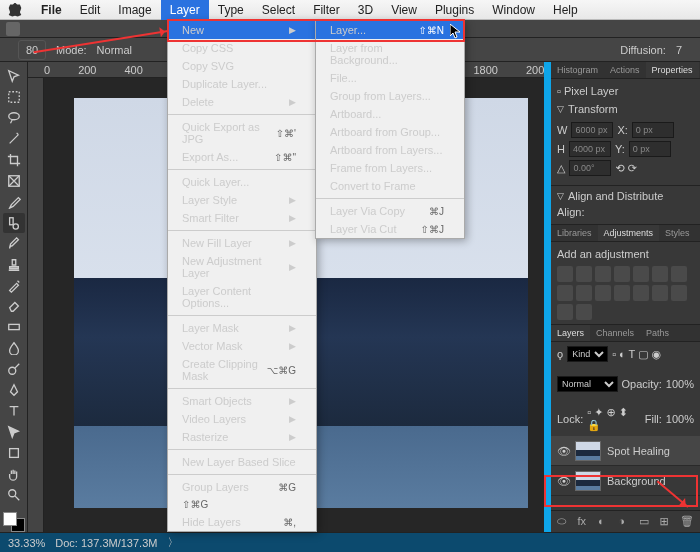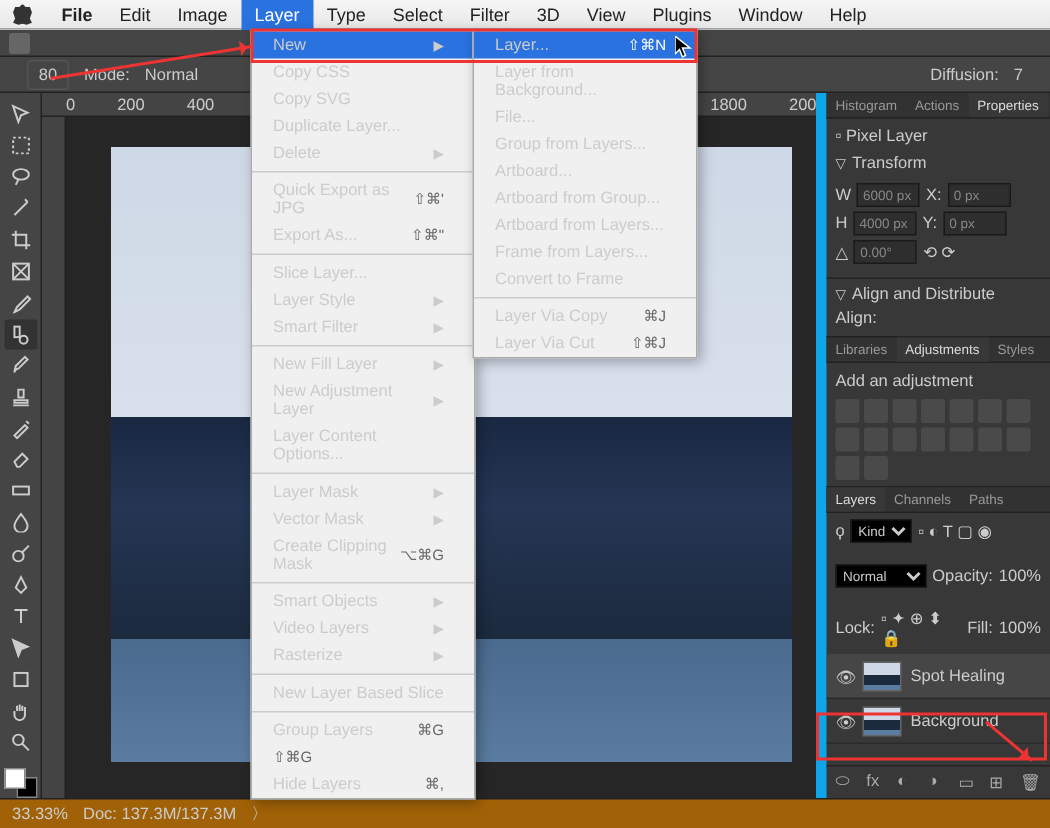--- a/index.html
+++ b/index.html
@@ -42,21 +42,21 @@
 .layers-ctl{padding:4px 6px;display:flex;flex-direction:column;gap:14px;font-size:9px}
 .l-row{display:flex;align-items:center;gap:4px}
 .l-row select,.l-row input{background:#000000;border:1px solid #1a1a1a;color:#ccc;font-size:9px;height:16px}
 .layer-list{flex:1;overflow:auto}
 .layer{display:flex;align-items:center;height:30px;padding:0 6px;gap:6px;border-bottom:1px solid #2a2a2a}
 .layer.sel{background:#464646}
 .eye{width:12px;height:12px}
 .thumb{width:26px;height:20px;background:linear-gradient(#cfd8e6 44%,#1c2a3e 44% 80%,#5a7ca0 80%);border:1px solid #666}
 .layer-foot{height:22px;display:flex;align-items:center;justify-content:flex-end;gap:8px;padding:0 6px;border-top:1px solid #222}
 .layer-foot .i{width:14px;height:14px;color:#aaa}
-.status{height:20px;background:#a16207;border-top:1px solid #222;display:flex;align-items:center;padding:0 8px;font-size:9px;color:#aaa;gap:10px}
+.status{height:20px;background:#0c4a6e;border-top:1px solid #222;display:flex;align-items:center;padding:0 8px;font-size:9px;color:#aaa;gap:10px}
 .menu{position:absolute;background:#f0f0f0;border:1px solid #aaa;box-shadow:2px 2px 8px rgba(0,0,0,.3);color:#222;z-index:100;min-width:150px}
 .menu .item{padding:3px 20px 3px 14px;font-size:11px;color:#222;display:flex;justify-content:space-between;align-items:center;gap:8px}
 .menu .item.dis{color:#999}
 .menu .item.hl{background:#2a72e0;color:#fff}
 .menu .sep{height:1px;background:#ccc;margin:3px 0}
 .menu .arrow{font-size:9px}
 .menu .sc{font-size:10px;color:#666}
 .menu .item.hl .sc{color:#fff}
 .m1{left:167px;top:20px;width:148px}
 .m2{left:315px;top:20px;width:150px}
@@ -368,21 +368,21 @@
     <div class="item">
       <span>Quick Export as JPG</span>
       <span class="sc">⇧⌘'</span>
     </div>
     <div class="item">
       <span>Export As...</span>
       <span class="sc">⇧⌘"</span>
     </div>
     <div class="sep"></div>
     <div class="item">
-      <span>Slice Layer...</span>
+      <span>Quick Layer...</span>
     </div>
     <div class="item">
       <span>Layer Style</span>
       <span class="arrow">▶</span>
     </div>
     <div class="item dis">
       <span>Smart Filter</span>
       <span class="arrow">▶</span>
     </div>
     <div class="sep"></div>

